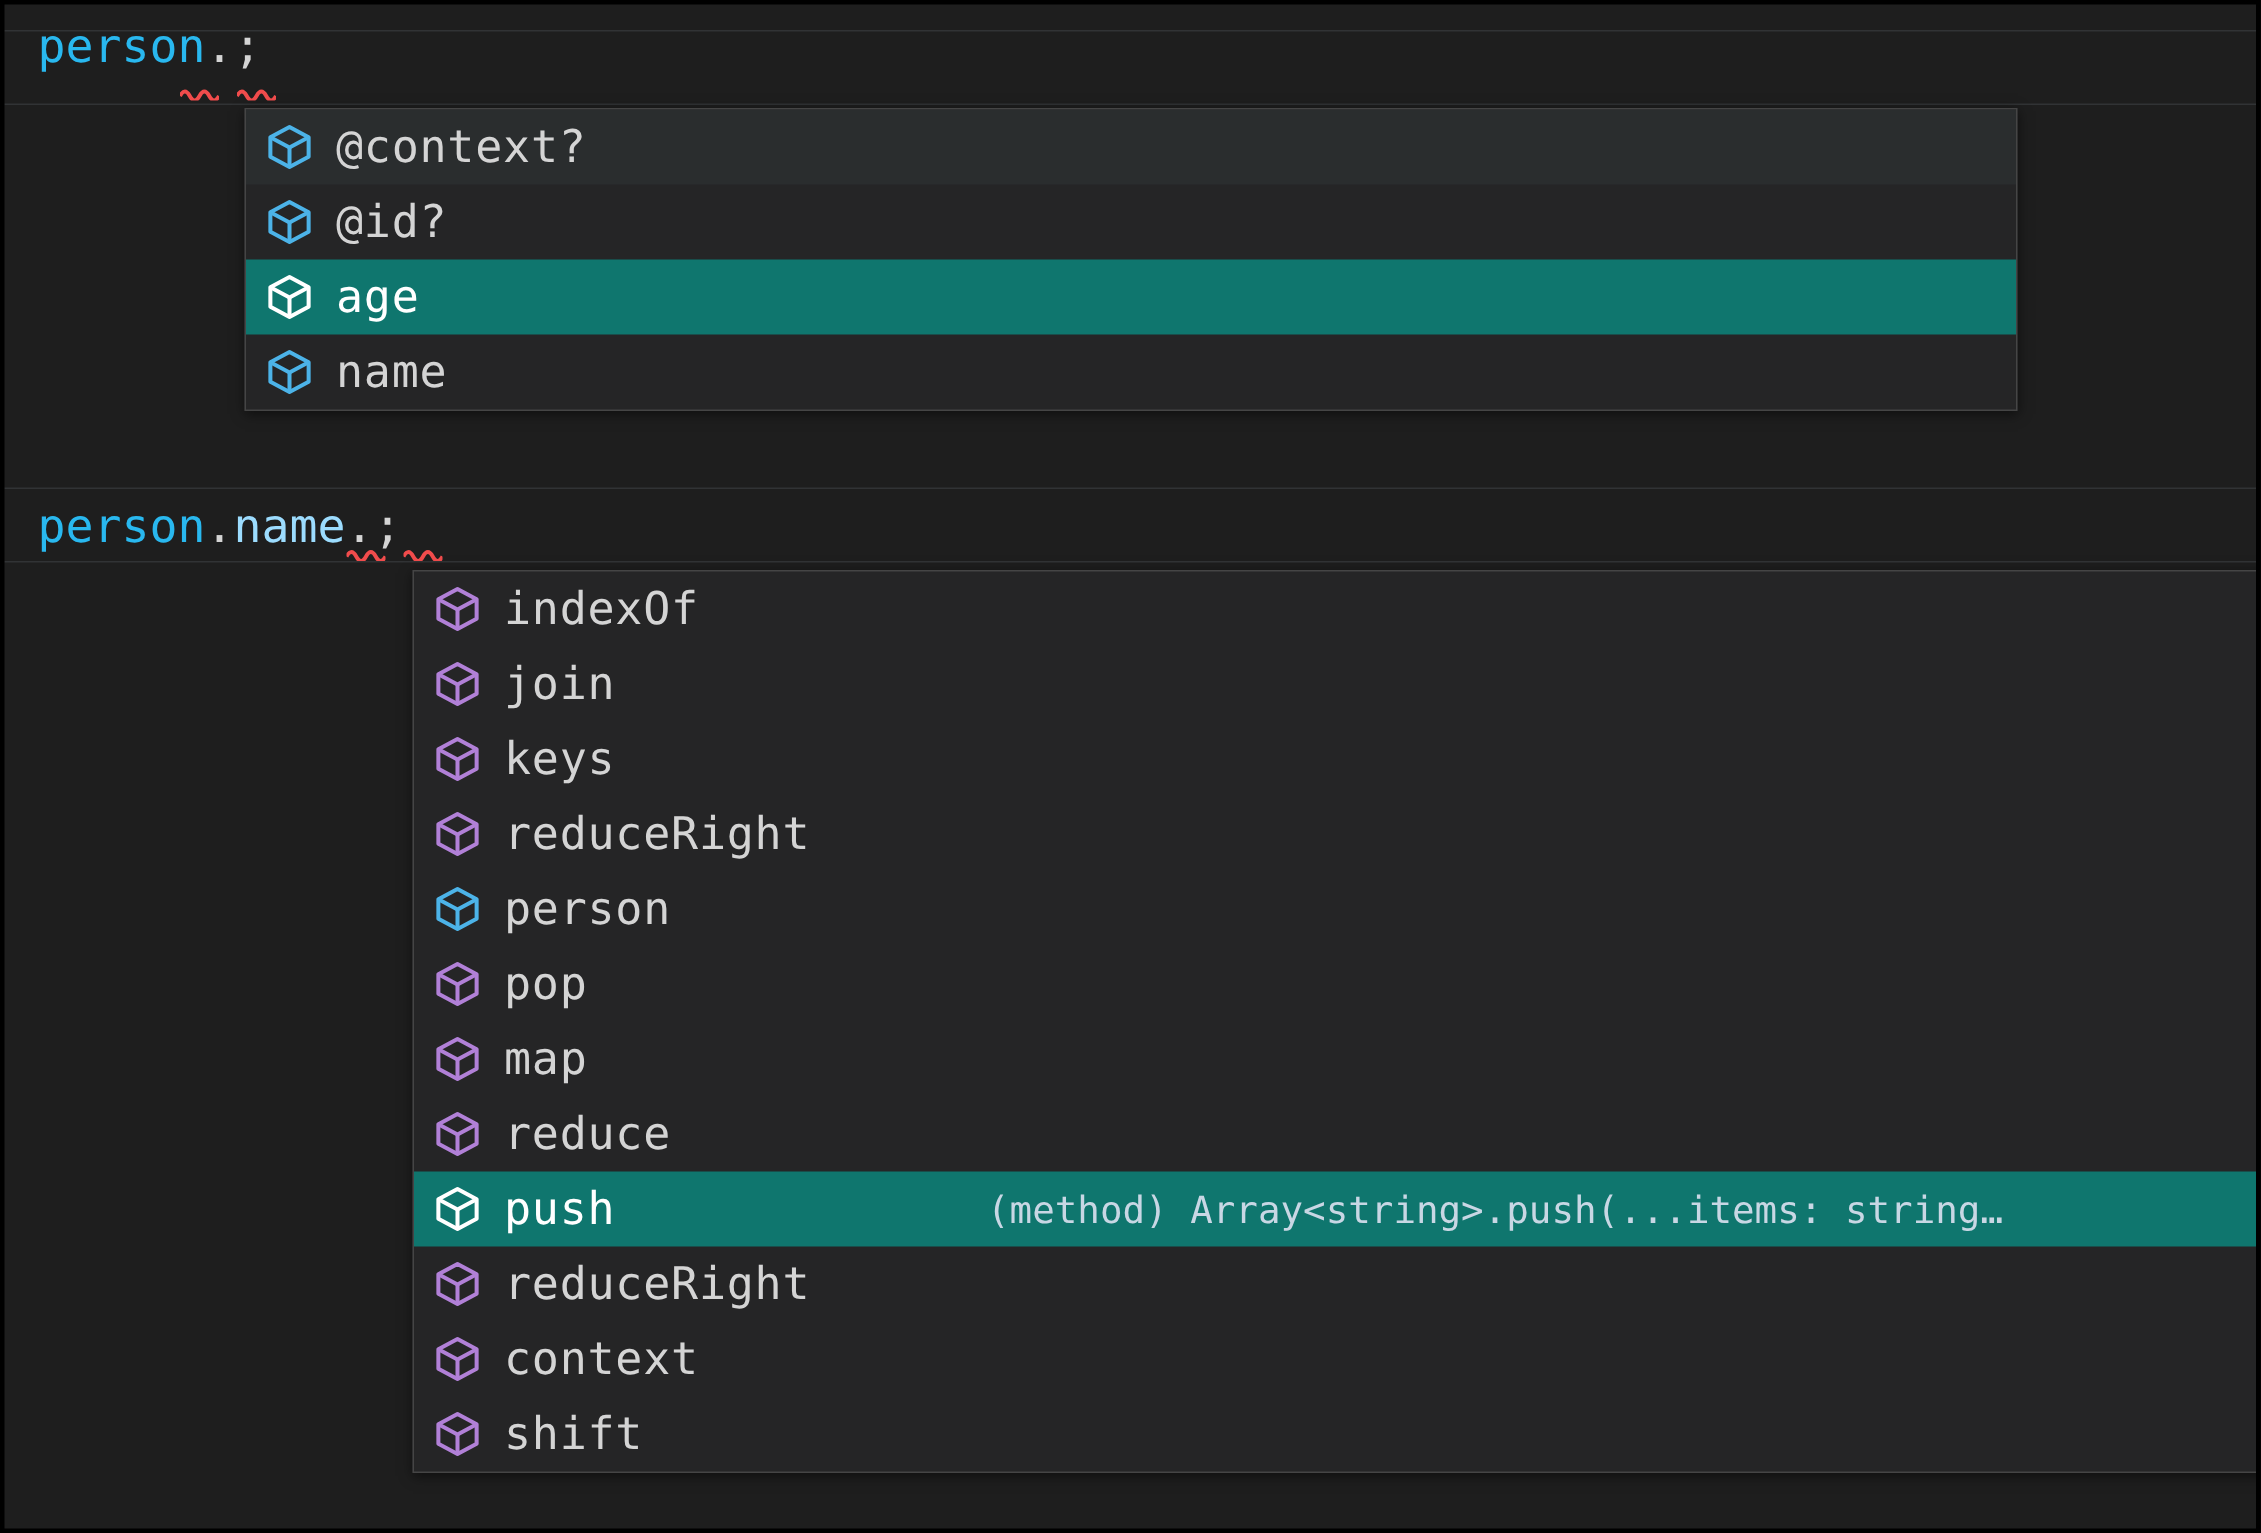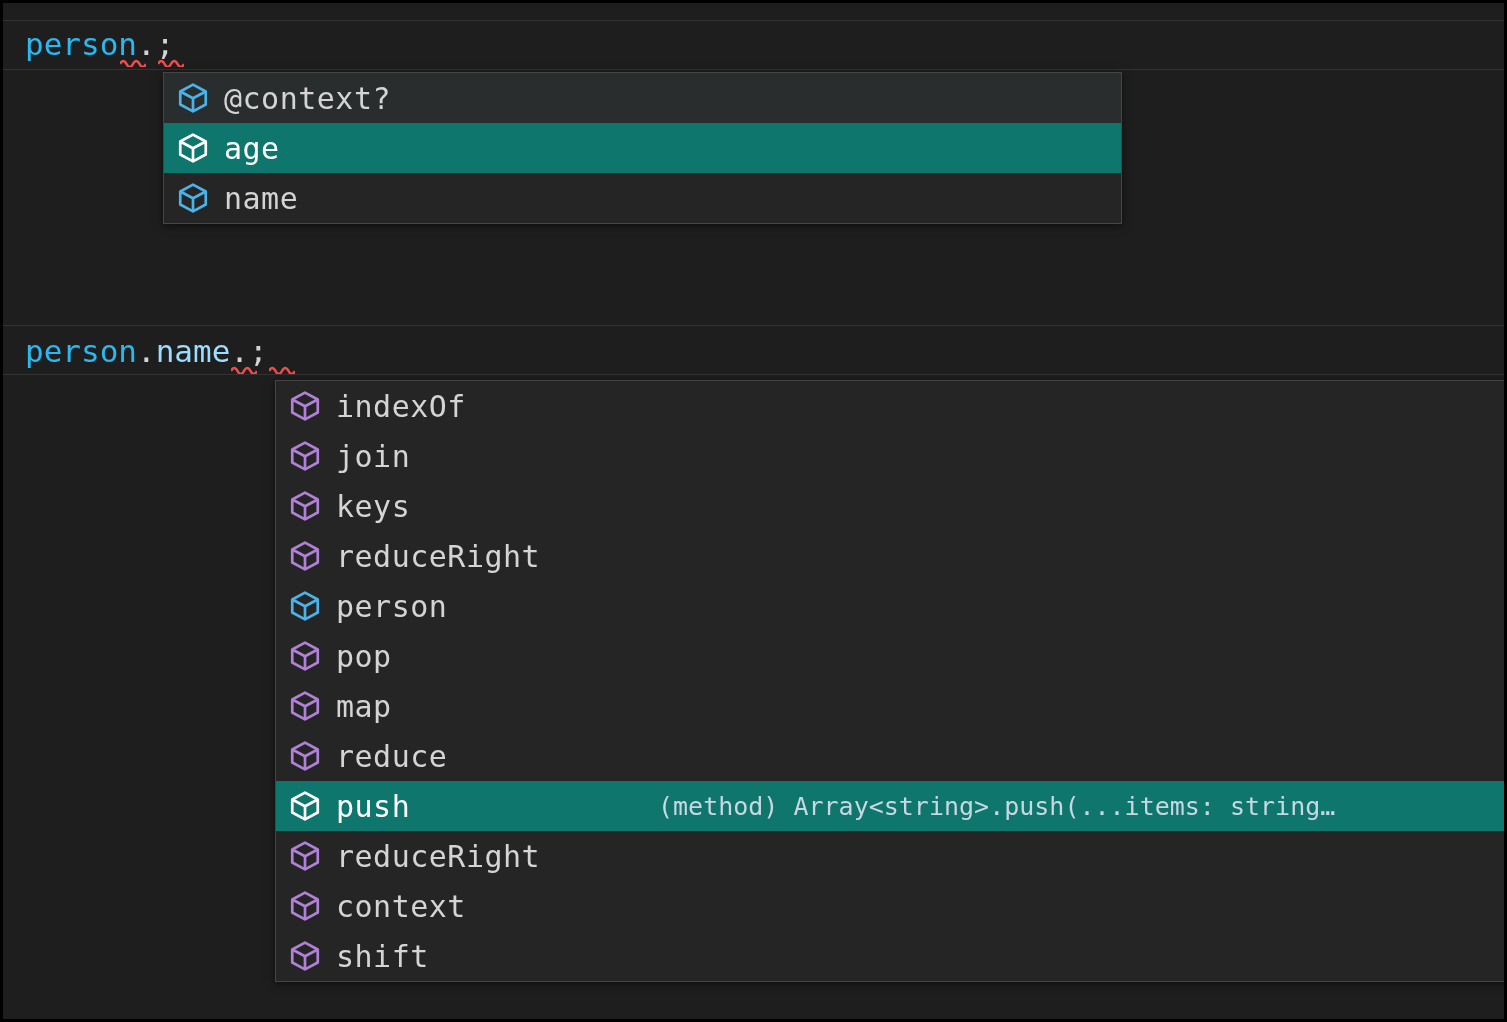--- a/index.html
+++ b/index.html
@@ -122,21 +122,21 @@
 <body>
 
 <div id="screen">
   <div id="editor">
 
     <div class="hrule" style="top:17px;"></div>
     <div class="hrule" style="top:66px;"></div>
     <div class="hrule" style="top:322px;"></div>
     <div class="hrule" style="top:371px;"></div>
 
-    <div class="code-line" id="line-1" style="top:22px;"><span class="tok-var">person</span><span class="tok-pun">.</span><span class="tok-pun">;</span></div>
+    <div class="code-line" id="line-1" style="top:9px;"><span class="tok-var">person</span><span class="tok-pun">.</span><span class="tok-pun">;</span></div>
     <div class="squig" id="squig-1a" style="left:117px; top:55px; width:26px;">
       <svg width="26" height="9" viewBox="0 0 26 9">
         <path d="M0 6 Q3.25 0 6.5 6 T13 6 T19.5 6 T26 6" fill="none" stroke="#f14c4c" stroke-width="2.6"></path>
       </svg>
     </div>
     <div class="squig" id="squig-1b" style="left:155px; top:55px; width:26px;">
       <svg width="26" height="9" viewBox="0 0 26 9">
         <path d="M0 6 Q3.25 0 6.5 6 T13 6 T19.5 6 T26 6" fill="none" stroke="#f14c4c" stroke-width="2.6"></path>
       </svg>
     </div>
@@ -146,31 +146,41 @@
       <svg width="26" height="9" viewBox="0 0 26 9">
         <path d="M0 6 Q3.25 0 6.5 6 T13 6 T19.5 6 T26 6" fill="none" stroke="#f14c4c" stroke-width="2.6"></path>
       </svg>
     </div>
     <div class="squig" id="squig-2b" style="left:266px; top:362px; width:26px;">
       <svg width="26" height="9" viewBox="0 0 26 9">
         <path d="M0 6 Q3.25 0 6.5 6 T13 6 T19.5 6 T26 6" fill="none" stroke="#f14c4c" stroke-width="2.6"></path>
       </svg>
     </div>
 
-    <div class="suggest" id="suggest-person" style="left:160px; top:69px; width:959px;">
+    <div class="suggest" id="suggest-person" style="left:160px; top:69px; width:1182px;">
         <div class="suggest-row hover">
           <span style="flex: 0 0 auto; width: 34px; height: 34px; margin-right: 14px; display: block;">
             <svg class="row-icon" viewBox="0 0 24 24">
               <path d="M12 2.6 21 7.4 21 16.6 12 21.4 3 16.6 3 7.4 Z" fill="none" stroke="#4cb3e8" stroke-width="1.9" stroke-linejoin="round"></path>
               <path d="M3 7.4 12 12.2 21 7.4" fill="none" stroke="#4cb3e8" stroke-width="1.9" stroke-linejoin="round"></path>
               <path d="M12 12.2 12 21.4" fill="none" stroke="#4cb3e8" stroke-width="1.9" stroke-linejoin="round"></path>
             </svg>
           </span>
           <span class="row-label">@context?</span>
         </div>
+        <div class="suggest-row">
+          <span style="flex: 0 0 auto; width: 34px; height: 34px; margin-right: 14px; display: block;">
+            <svg class="row-icon" viewBox="0 0 24 24">
+              <path d="M12 2.6 21 7.4 21 16.6 12 21.4 3 16.6 3 7.4 Z" fill="none" stroke="#4cb3e8" stroke-width="1.9" stroke-linejoin="round"></path>
+              <path d="M3 7.4 12 12.2 21 7.4" fill="none" stroke="#4cb3e8" stroke-width="1.9" stroke-linejoin="round"></path>
+              <path d="M12 12.2 12 21.4" fill="none" stroke="#4cb3e8" stroke-width="1.9" stroke-linejoin="round"></path>
+            </svg>
+          </span>
+          <span class="row-label">@id?</span>
+        </div>
         <div class="suggest-row selected">
           <span style="flex: 0 0 auto; width: 34px; height: 34px; margin-right: 14px; display: block;">
             <svg class="row-icon" viewBox="0 0 24 24">
               <path d="M12 2.6 21 7.4 21 16.6 12 21.4 3 16.6 3 7.4 Z" fill="none" stroke="#ffffff" stroke-width="1.9" stroke-linejoin="round"></path>
               <path d="M3 7.4 12 12.2 21 7.4" fill="none" stroke="#ffffff" stroke-width="1.9" stroke-linejoin="round"></path>
               <path d="M12 12.2 12 21.4" fill="none" stroke="#ffffff" stroke-width="1.9" stroke-linejoin="round"></path>
             </svg>
           </span>
           <span class="row-label">age</span>
         </div>

